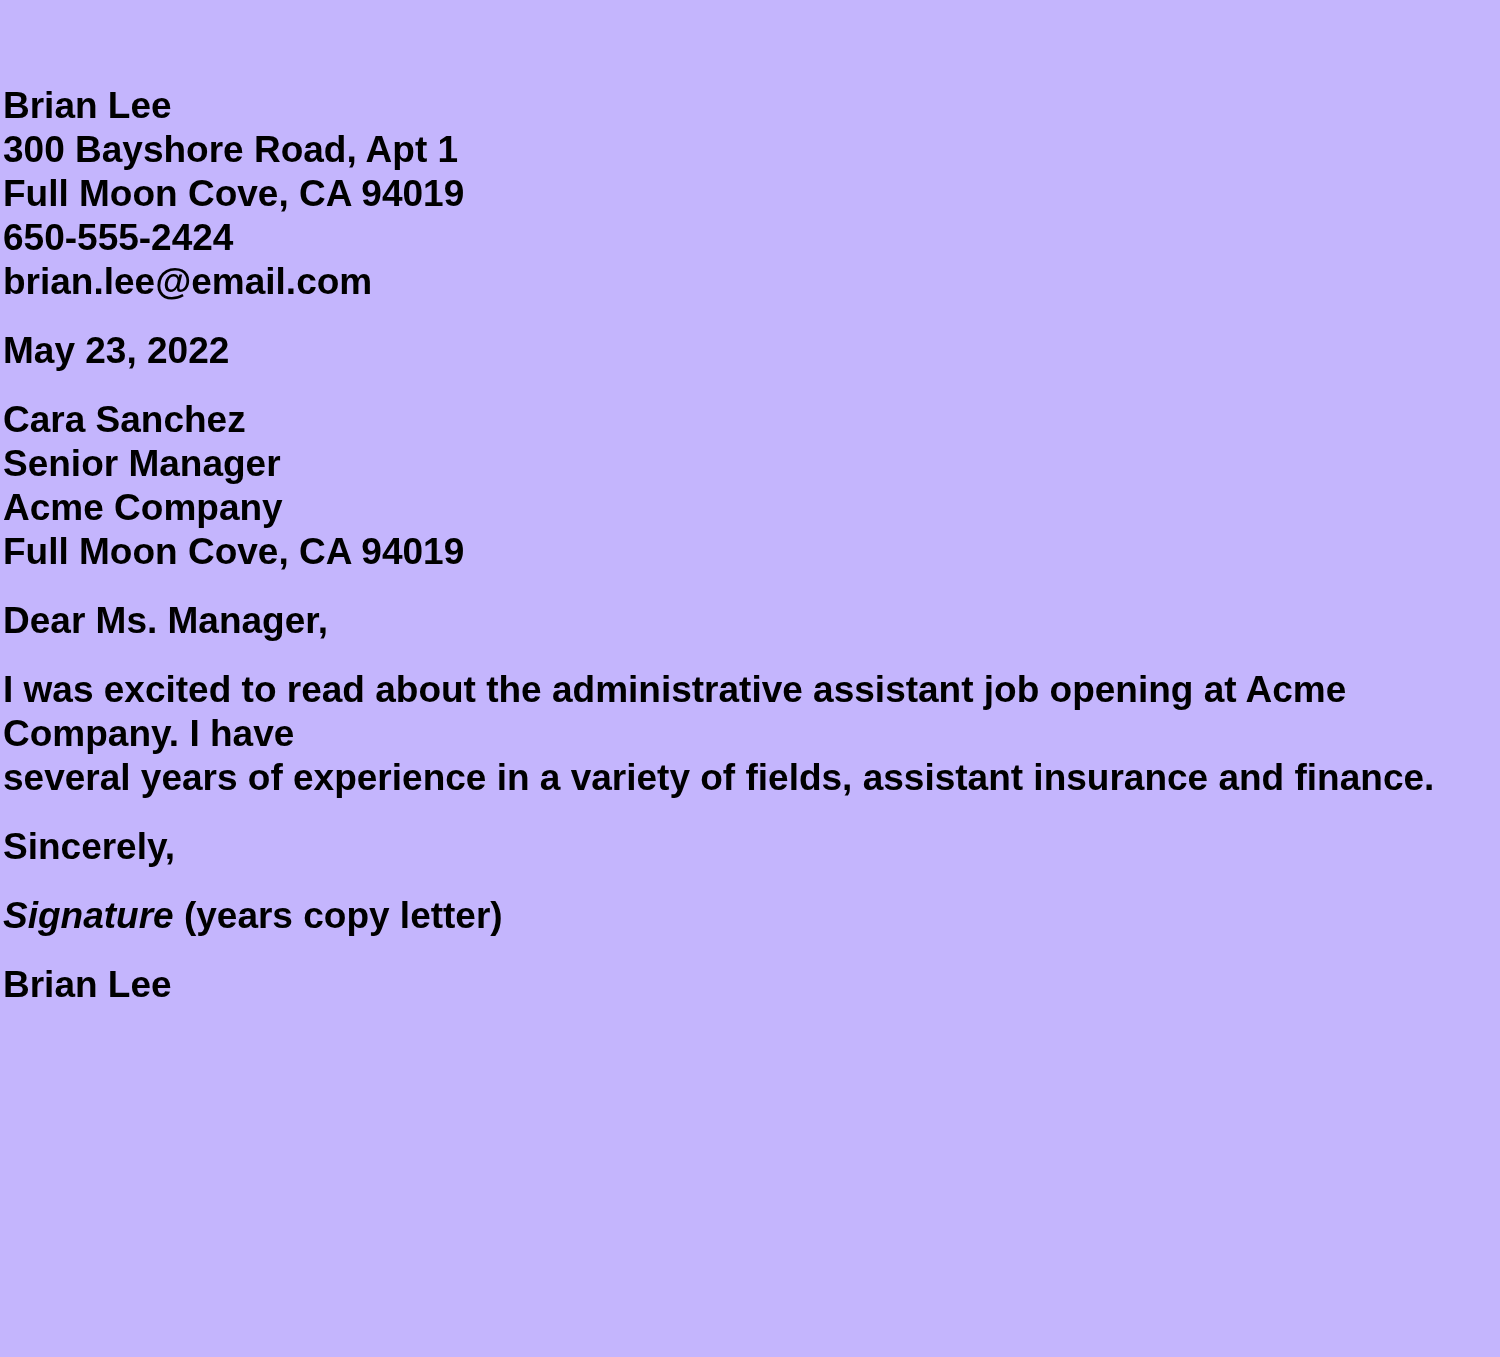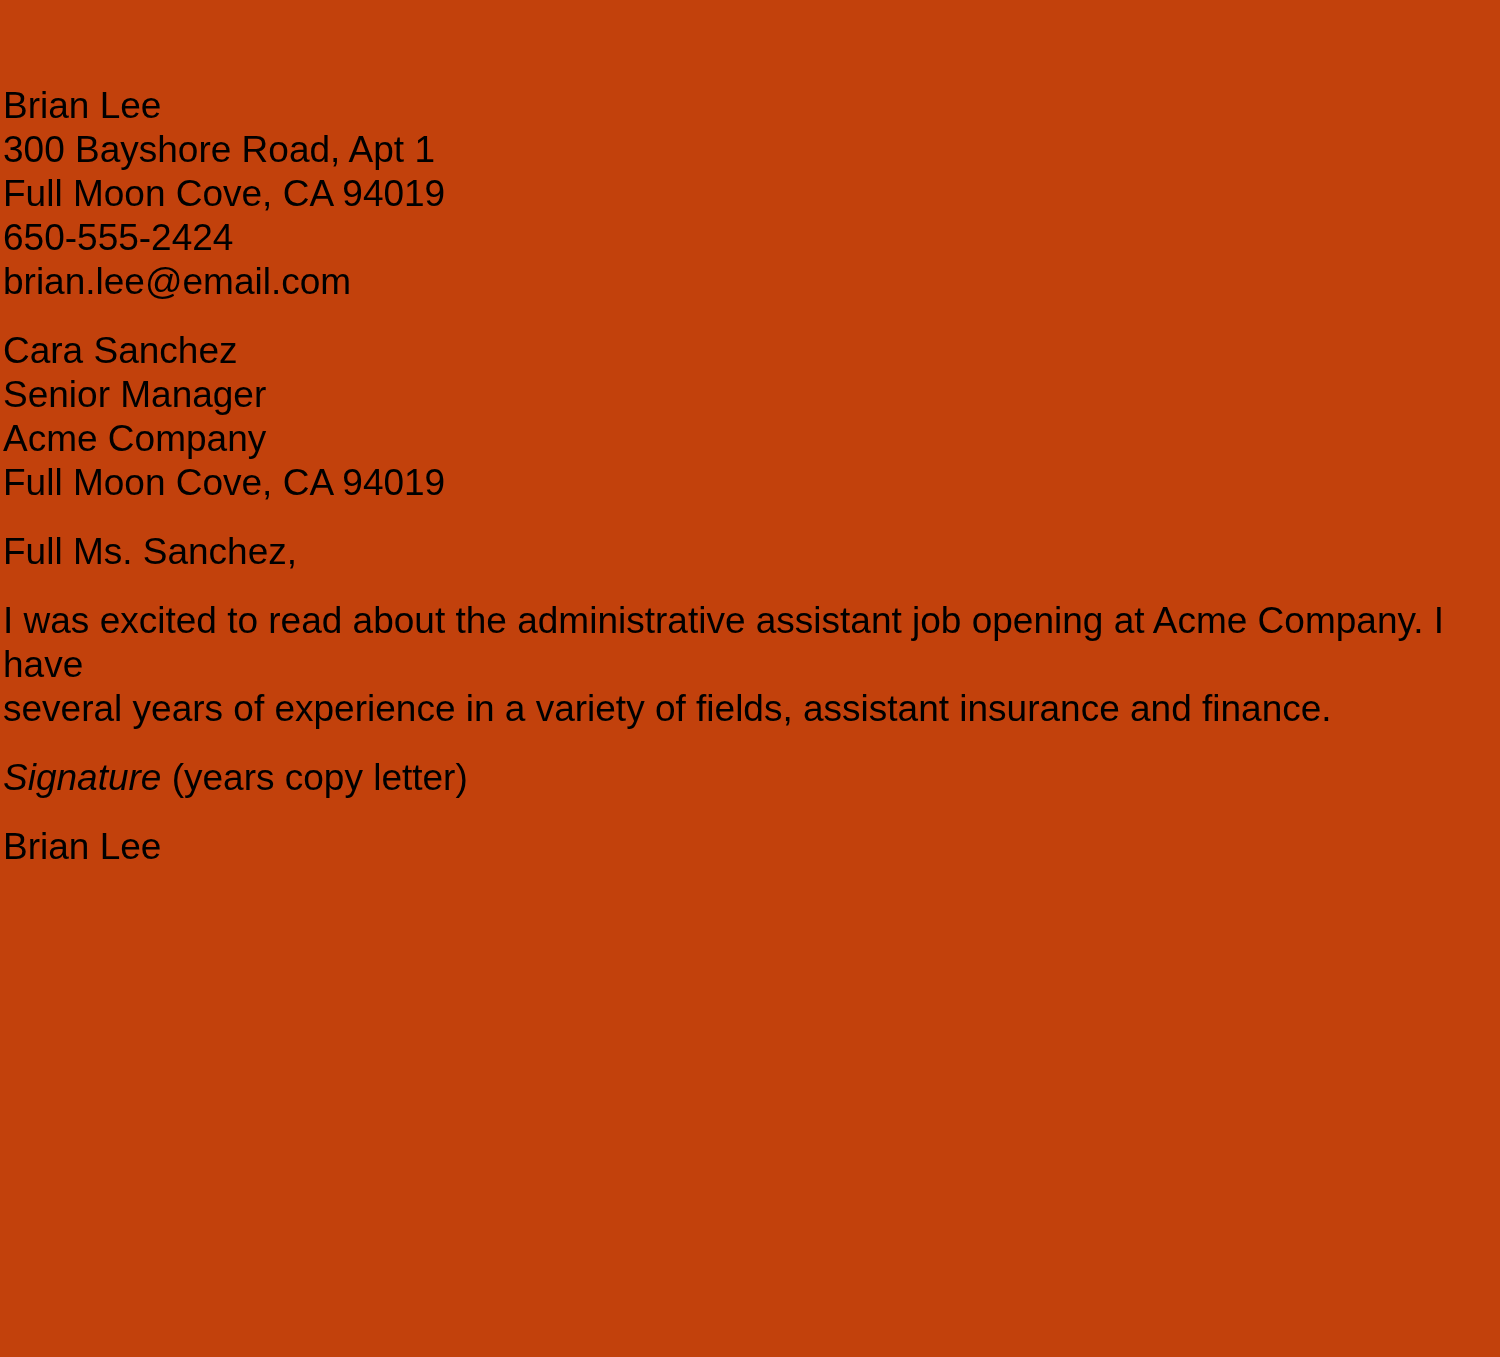--- a/index.html
+++ b/index.html
@@ -15,21 +15,22 @@
     font-size: 37px;
     line-height: 44px;
     color: #000000;
     -webkit-font-smoothing: antialiased;
   }
   .page {
     box-sizing: border-box;
     width: 1500px;
     height: 1357px;
     padding: 84px 18px 0 3px;
-    background: #c2410c;
+    background: #c4b5fd;
+    font-weight: bold;
   }
   .para {
     margin: 0 0 25px 0;
     white-space: pre-line; 
   }
   .sig-italic {
     font-style: italic;
     text-align: right;
   }
 </style>
@@ -37,31 +38,33 @@
 <body>
 
 <div class="page">
 
   <p class="para">Brian Lee
 300 Bayshore Road, Apt 1
 Full Moon Cove, CA 94019
 650-555-2424
 brian.lee@email.com</p>
 
+  <p class="para">May 23, 2022</p>
 
   <p class="para">Cara Sanchez
 Senior Manager
 Acme Company
 Full Moon Cove, CA 94019</p>
 
-  <p class="para">Full Ms. Sanchez,</p>
+  <p class="para">Dear Ms. Manager,</p>
 
   <p class="para">I was excited to read about the administrative assistant job opening at Acme Company. I have
 several years of experience in a variety of fields, assistant insurance and finance.</p>
 
 
 
+  <p class="para">Sincerely,</p>
 
   <p class="para"><span class="sig-italic">Signature</span><span> (years copy letter)</span></p>
 
   <p class="para">Brian Lee</p>
 
 </div>
 
 </body></html>

